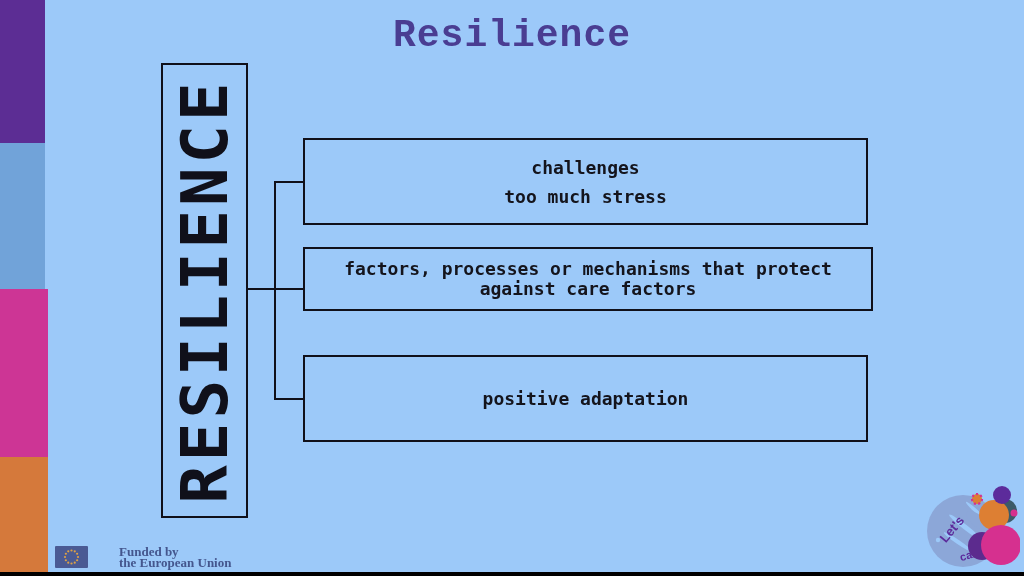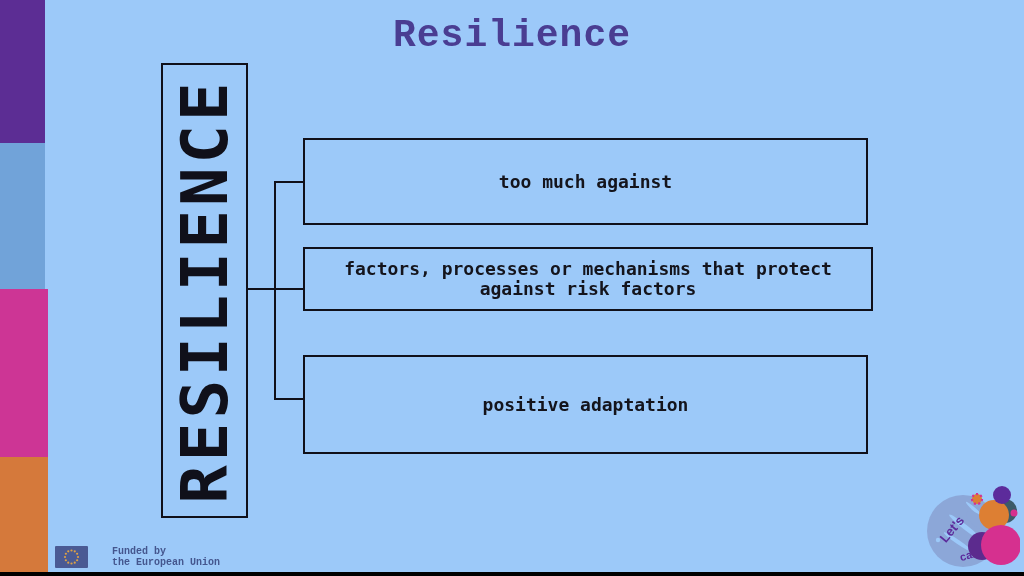--- a/index.html
+++ b/index.html
@@ -68,33 +68,33 @@
     font-family: "DejaVu Sans Mono", monospace;
     font-weight: bold;
     font-size: 18px;
     color: #14141c;
   }
   .defbox .line { display: block; }
   .box-1 { left: 303px; top: 138px; width: 565px; height: 87px; }
   .box-1 .line { line-height: 29px; }
   .box-2 { left: 303px; top: 247px; width: 570px; height: 64px; }
   .box-2 .line { line-height: 20px; }
-  .box-3 { left: 303px; top: 355px; width: 565px; height: 99px; }
+  .box-3 { left: 303px; top: 355px; width: 565px; height: 87px; }
   .box-3 .line { line-height: 22px; }
 
   
   .eu { position: absolute; left: 55px; top: 546px; display: flex; align-items: center; }
   .eu-flag { display: block; }
   .f-flag { fill: var(--eu-flag-blue, #4a5a94); }
   .f-star circle { fill: var(--eu-star-gold, #dfa244); }
   .eu-text {
-    margin-left: 24px;
-    font-family: Liberation Mono, monospace;
-    font-weight: bold;
-    font-size: 10px;
+    margin-left: 31px;
+    font-family: Liberation Serif, serif;
+    font-weight: bold;
+    font-size: 13px;
     line-height: 11px;
     color: var(--eu-text-navy, #44568e);
   }
 
   
   .lets-care { position: absolute; left: 925px; top: 483px; }
   .f-swirl  { fill: var(--logo-swirl-blue, #8ca7d8); }
   .f-bg ellipse, .f-bg circle { fill: var(--background, #9cc9f9); }
   .f-teal    { fill: var(--logo-teal, #3c5a68); }
   .f-orange  { fill: var(--logo-orange, #dd7f33); }
@@ -128,26 +128,27 @@
   <div class="vbox">
     <span class="vtext">RESILIENCE</span>
   </div>
 
   <div class="conn main-h"></div>
   <div class="conn vert"></div>
   <div class="conn stub-1"></div>
   <div class="conn stub-3"></div>
 
   <div class="defbox box-1">
-    <span class="line">too much against</span>
+    <span class="line">challenges</span>
+    <span class="line">too much stress</span>
   </div>
 
   <div class="defbox box-2">
     <span class="line">factors, processes or mechanisms that protect</span>
-    <span class="line">against risk factors</span>
+    <span class="line">against care factors</span>
   </div>
 
   <div class="defbox box-3">
     <span class="line">positive adaptation</span>
   </div>
 
   <div class="eu">
     <svg class="eu-flag" width="33" height="22" viewBox="0 0 33 22">
       <rect x="0" y="0" width="33" height="22" rx="1" class="f-flag"></rect>
       <g class="f-star">

